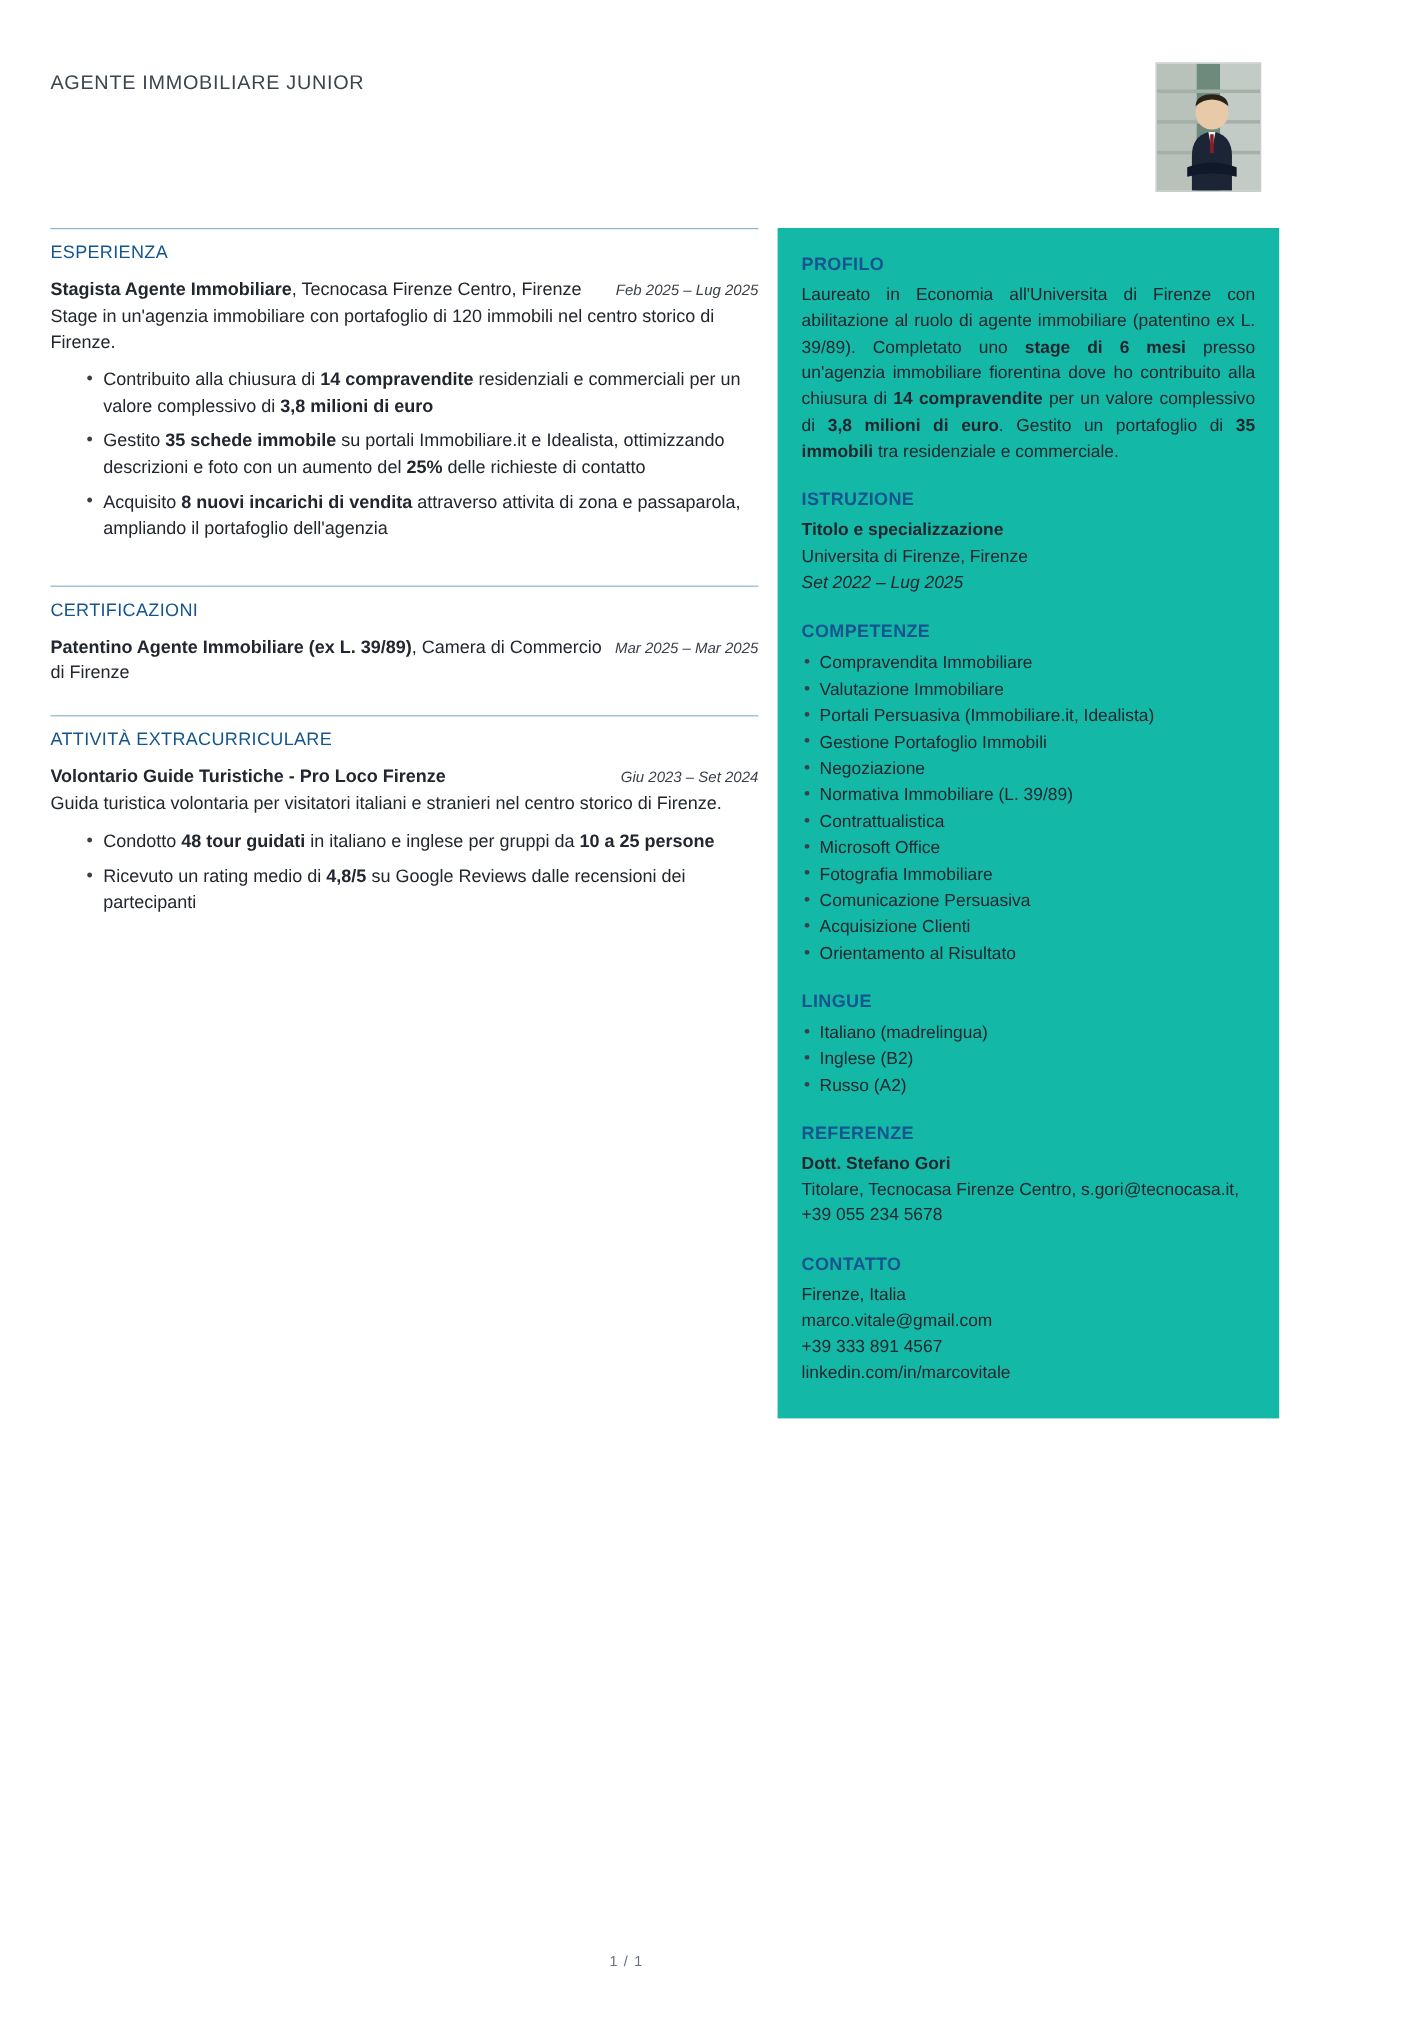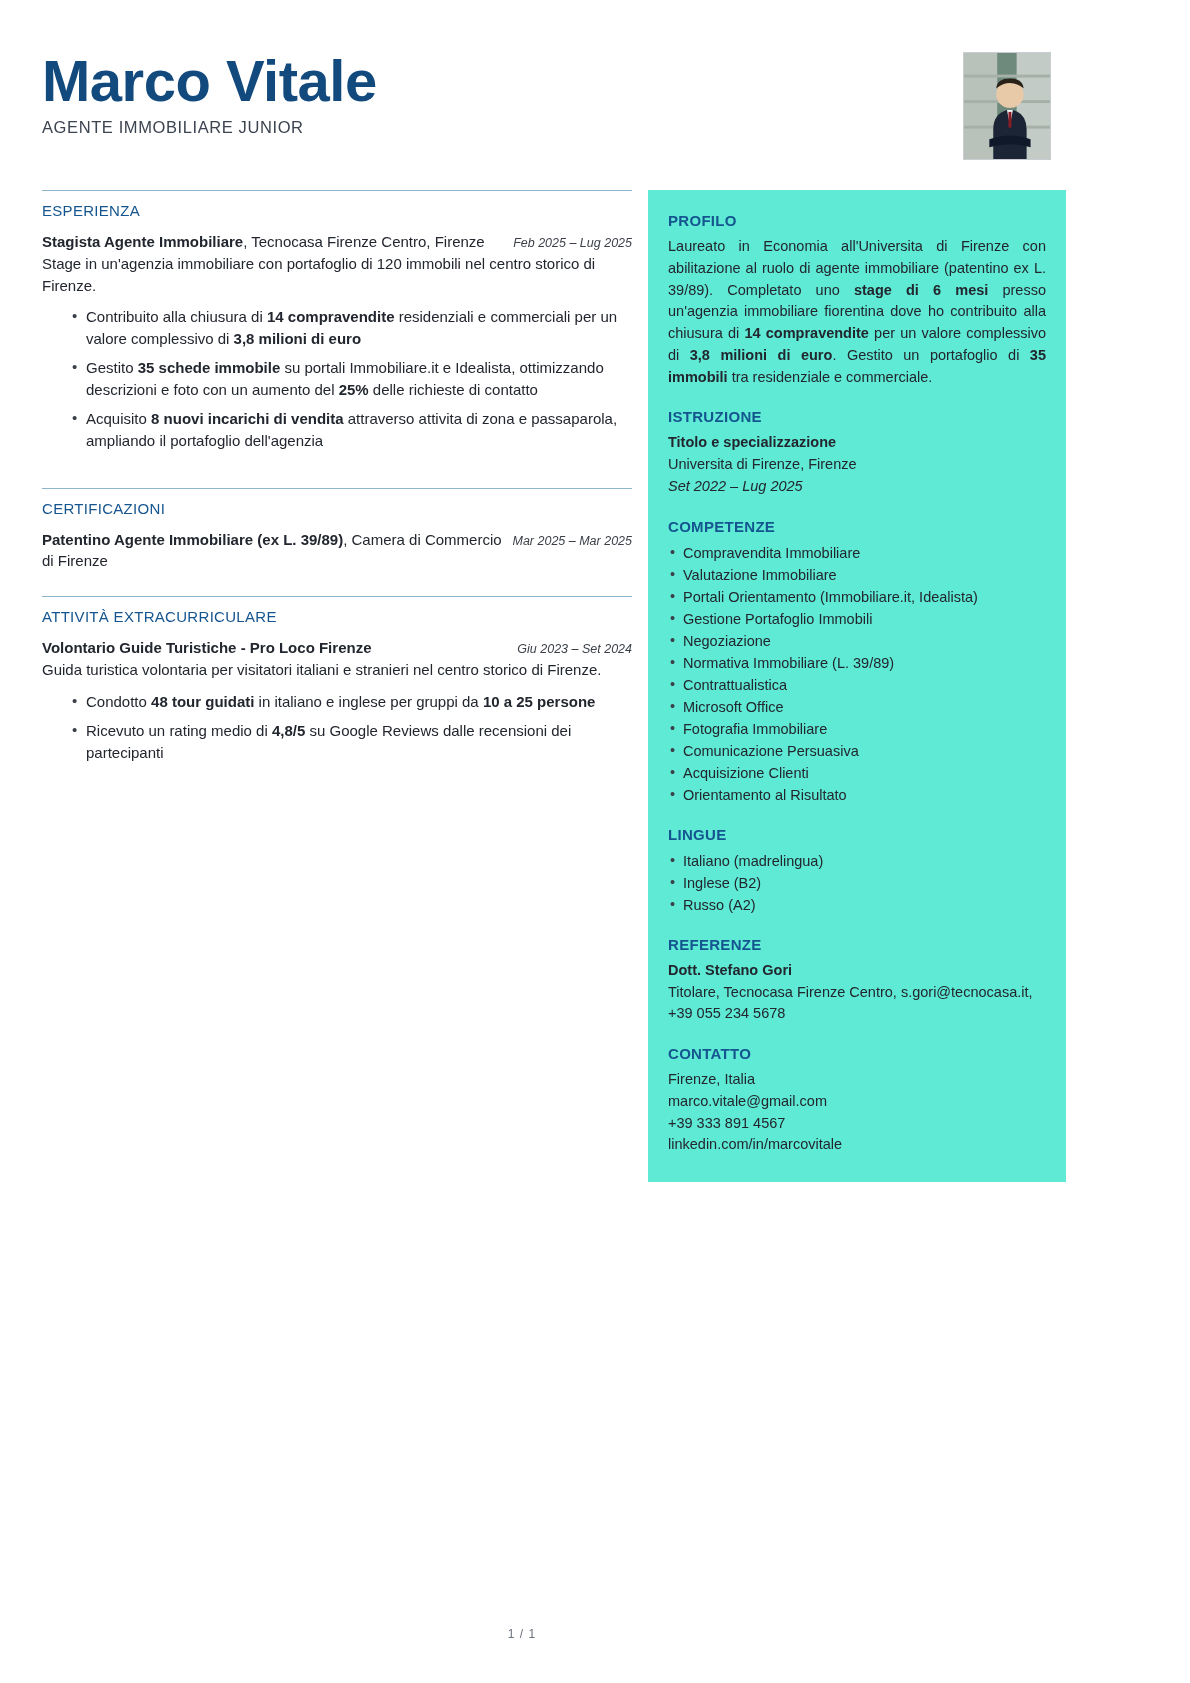--- a/index.html
+++ b/index.html
@@ -44,21 +44,21 @@
   }
   .photo-frame svg { display: block; width: 100%; height: 100%; }
 
   
   .left-col { position: absolute; left: 42px; top: 190px; width: 590px; }
   .right-col {
     position: absolute;
     left: 648px;
     top: 190px;
     width: 418px;
-    background: #5eead4;
+    background: #14b8a6;
     padding: 22px 20px 26px 20px;
   }
 
   
   .sec-rule { border-top: 1.2px solid #8fb4ce; margin: 0 0 11px 0; }
   .sec-title {
     font-size: 15px;
     font-weight: normal;
     color: #15558f;
     letter-spacing: 0.3px;
@@ -152,21 +152,20 @@
     color: #6a7079;
     letter-spacing: 1px;
   }
 </style>
 </head>
 <body>
 
 <div class="page">
 
   <div class="header">
-    <div class="name">Marco Vitale</div>
     <div class="subtitle">AGENTE IMMOBILIARE JUNIOR</div>
     <div class="photo-frame">
       <svg viewBox="0 0 88 108" preserveAspectRatio="xMidYMid slice">
         <rect x="0" y="0" width="88" height="108" fill="#cfd6cf"></rect>
         <rect x="0" y="0" width="34" height="108" fill="#b8c2bb"></rect>
         <rect x="34" y="0" width="20" height="108" fill="#6d8a7c"></rect>
         <rect x="54" y="0" width="34" height="108" fill="#c2cbc5"></rect>
         <rect x="0" y="22" width="88" height="3" fill="#a5b0a8"></rect>
         <rect x="0" y="48" width="88" height="3" fill="#a5b0a8"></rect>
         <rect x="0" y="74" width="88" height="3" fill="#a5b0a8"></rect>
@@ -250,21 +249,21 @@
       <div class="r-date">Set 2022 – Lug 2025</div>
     </div>
 
     <div class="r-gap"></div>
 
     <div>
       <div class="r-title">COMPETENZE</div>
       <ul class="r-bullets">
           <li>Compravendita Immobiliare</li>
           <li>Valutazione Immobiliare</li>
-          <li>Portali Orientamento (Immobiliare.it, Idealista)</li>
+          <li>Portali Persuasiva (Immobiliare.it, Idealista)</li>
           <li>Gestione Portafoglio Immobili</li>
           <li>Negoziazione</li>
           <li>Normativa Immobiliare (L. 39/89)</li>
           <li>Contrattualistica</li>
           <li>Microsoft Office</li>
           <li>Fotografia Immobiliare</li>
           <li>Comunicazione Persuasiva</li>
           <li>Acquisizione Clienti</li>
           <li>Orientamento al Risultato</li>
         </ul>

